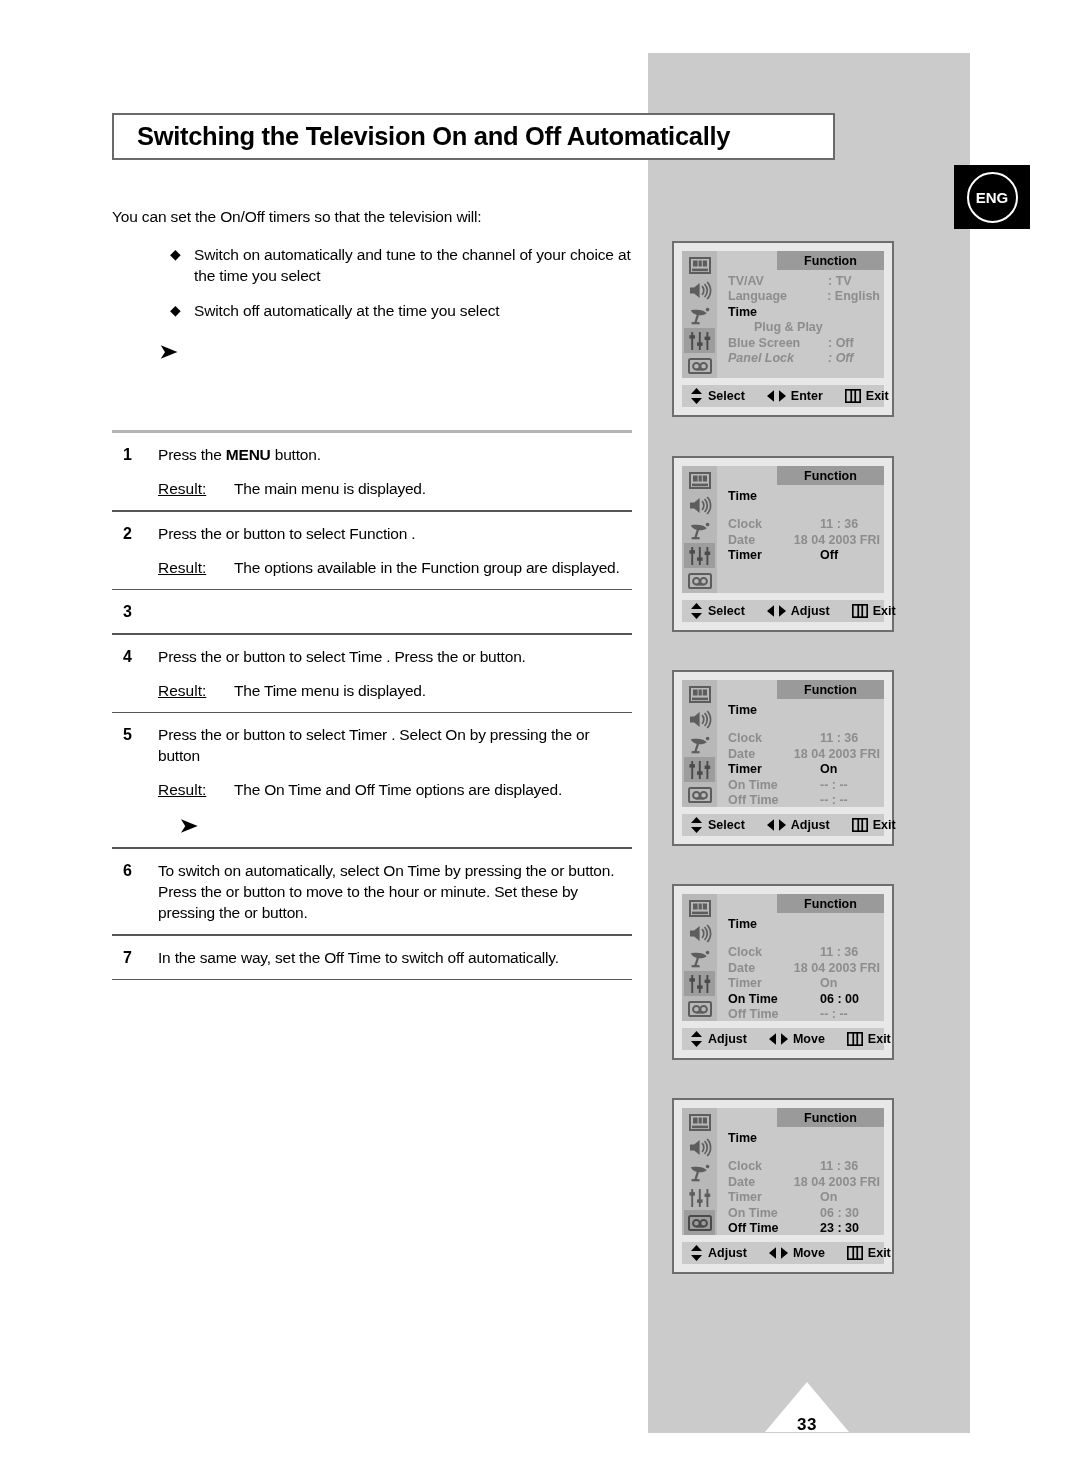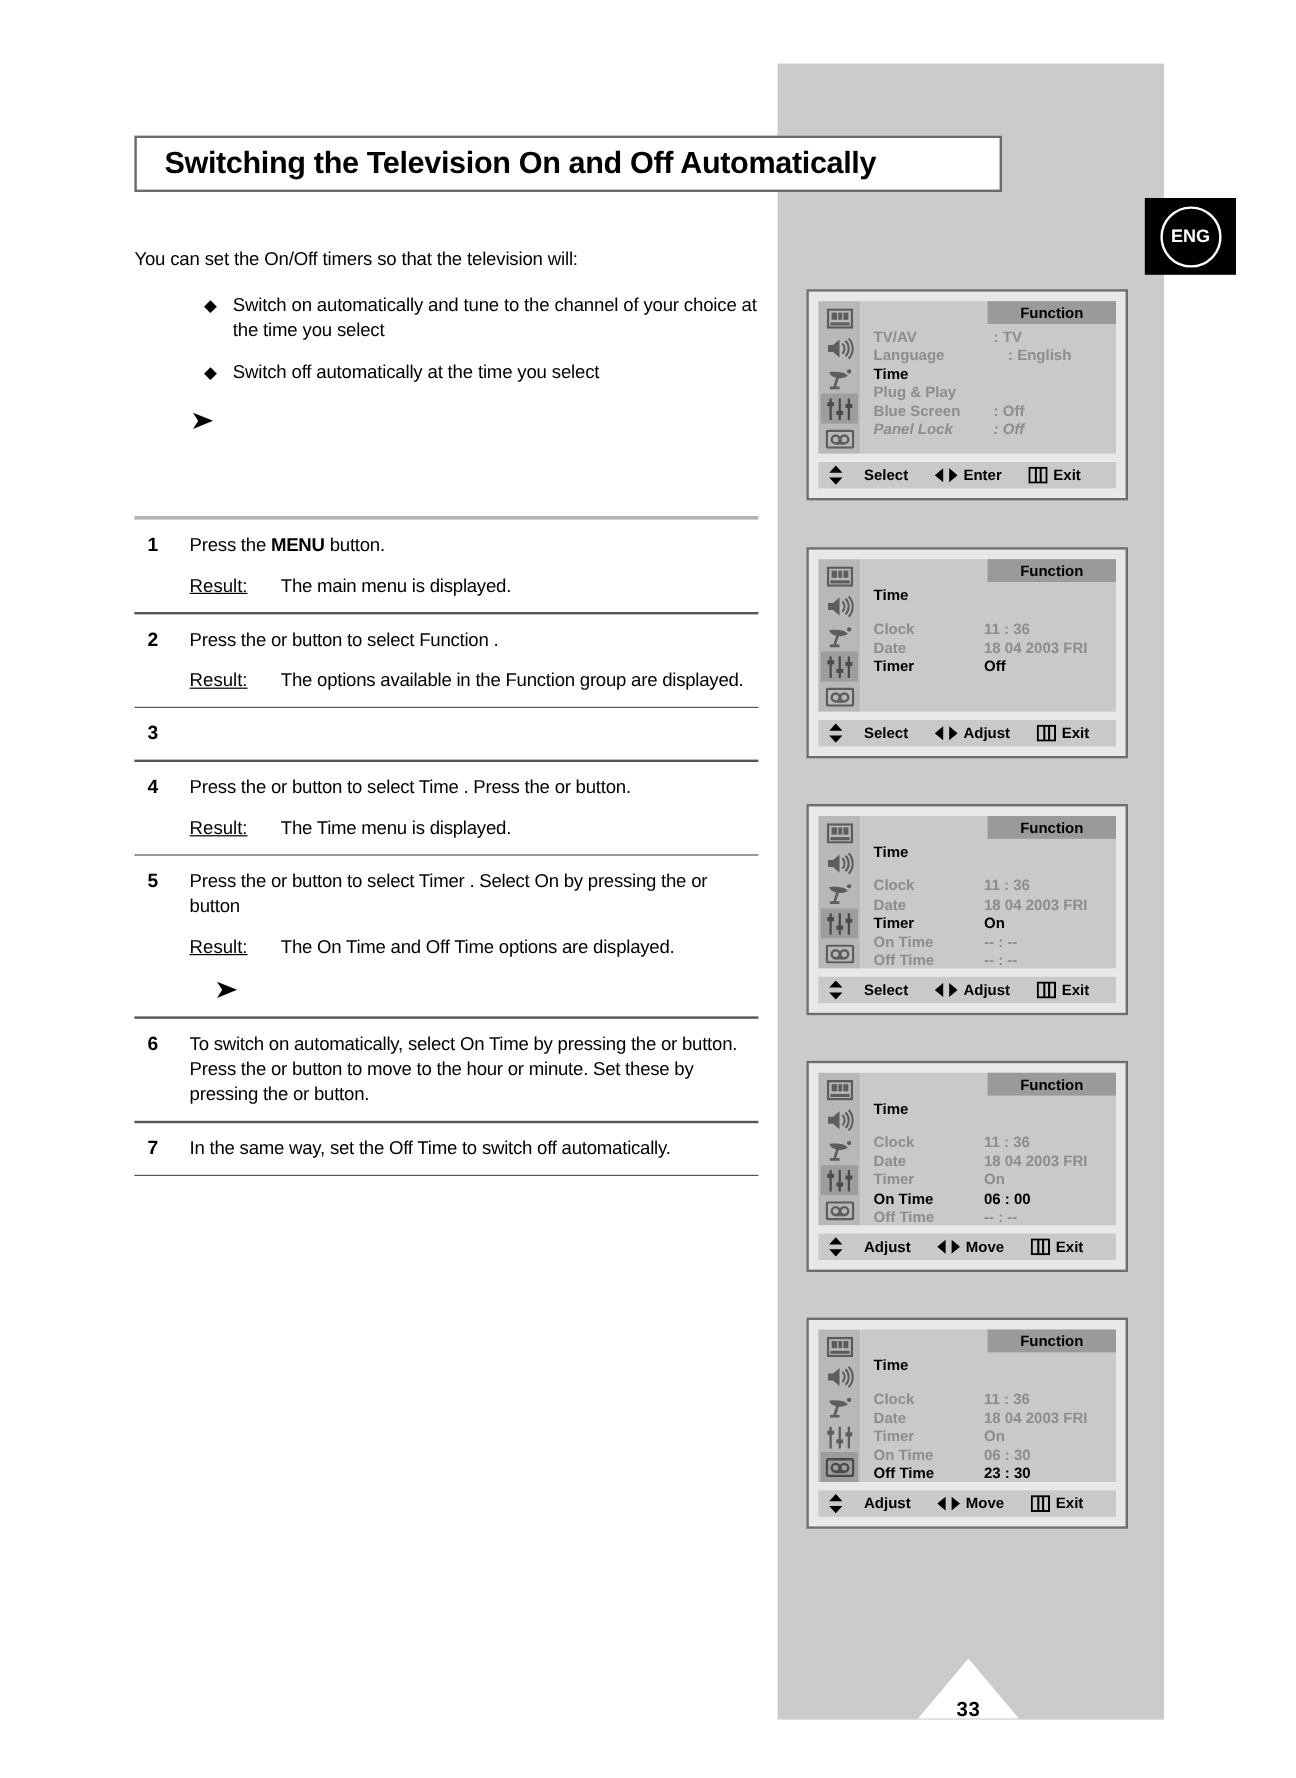--- a/index.html
+++ b/index.html
@@ -164,21 +164,21 @@
   }
   .sub-note{
     display:flex;
     margin-top:15px;
     padding-left:24px;
   }
   .sub-note .note-arrow{width:34px;flex:0 0 34px;}
   
   .osd{
     position:absolute;
-    width:268px;
+    width:222px;
     background:#e8e8e8;
     border:2.5px solid #6e6e6e;
     box-sizing:border-box;
     padding:0;
   }
   .osd-screen{
     display:flex;
     margin:8px 8px 0 8px;
     height:127px;
   }
@@ -243,21 +243,21 @@
     font-weight:bold;
     color:#000;
   }
   .foot-item{display:flex;align-items:center;}
   .foot-icon{
     display:inline-flex;
     align-items:center;
     justify-content:center;
     margin:0 5px 0 0;
   }
-  .osd-footer .fi1{margin-left:8px;gap:12px;}
+  .osd-footer .fi1{margin-left:8px;}
   .osd-footer .fi2{margin-left:22px;}
   .osd-footer .fi3{margin-left:22px;}
 </style>
 </head>
 <body>
 
 <div class="gray-panel"></div>
 <div class="page-triangle"></div>
 <div class="page-number">33</div>
 
@@ -430,21 +430,21 @@
               <span class="osd-val dim" style="">: TV</span>
             </div>
             <div class="osd-row" style="position:relative;">
               <span class="osd-lbl dim" style="width:100px;display:inline-block;">Language</span>
               <span class="osd-val dim" style="margin-left:12px;">: English</span>
             </div>
             <div class="osd-row" style="position:relative;">
               <span class="osd-lbl brt" style="width:100px;display:inline-block;">Time</span>
               <span class="osd-val dim" style=""></span>
             </div>
-            <div class="osd-row" style="position:relative;">
+            <div class="osd-row" style="position:relative;justify-content:center;">
               <span class="osd-lbl dim" style="width:100px;display:inline-block;">Plug &amp; Play</span>
               <span class="osd-val dim" style=""></span>
             </div>
             <div class="osd-row" style="position:relative;">
               <span class="osd-lbl dim" style="width:100px;display:inline-block;">Blue Screen</span>
               <span class="osd-val dim" style="">: Off</span>
             </div>
             <div class="osd-row" style="position:relative;font-style:italic;">
               <span class="osd-lbl dim" style="width:100px;display:inline-block;">Panel Lock</span>
               <span class="osd-val dim" style="">: Off</span>

